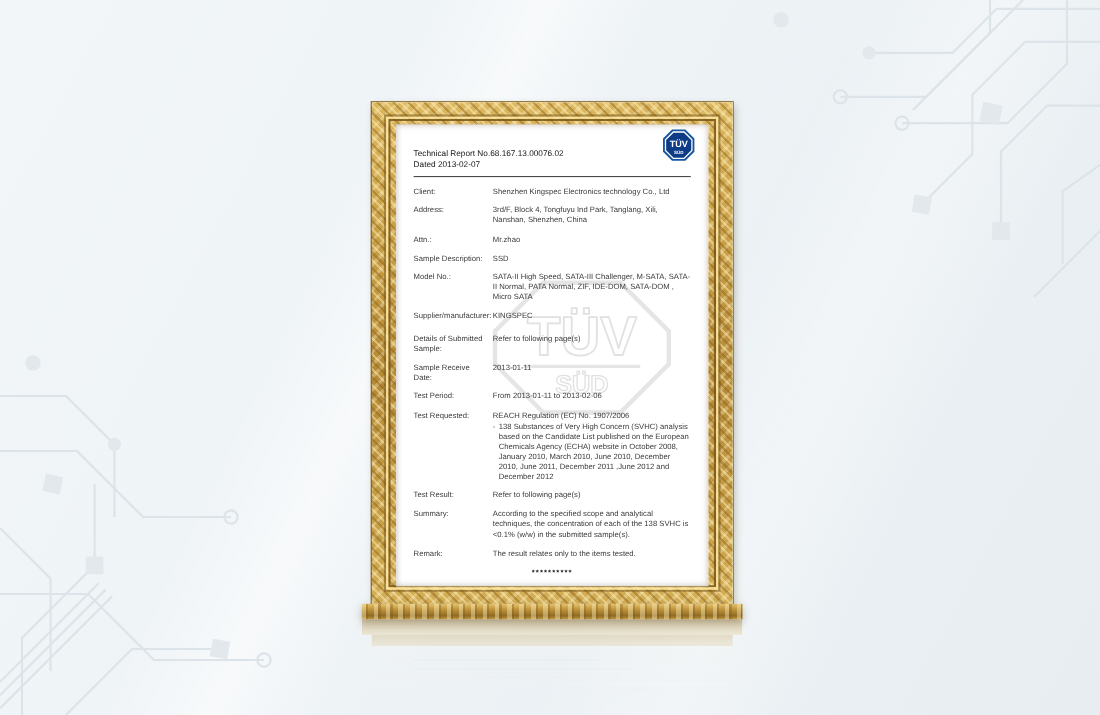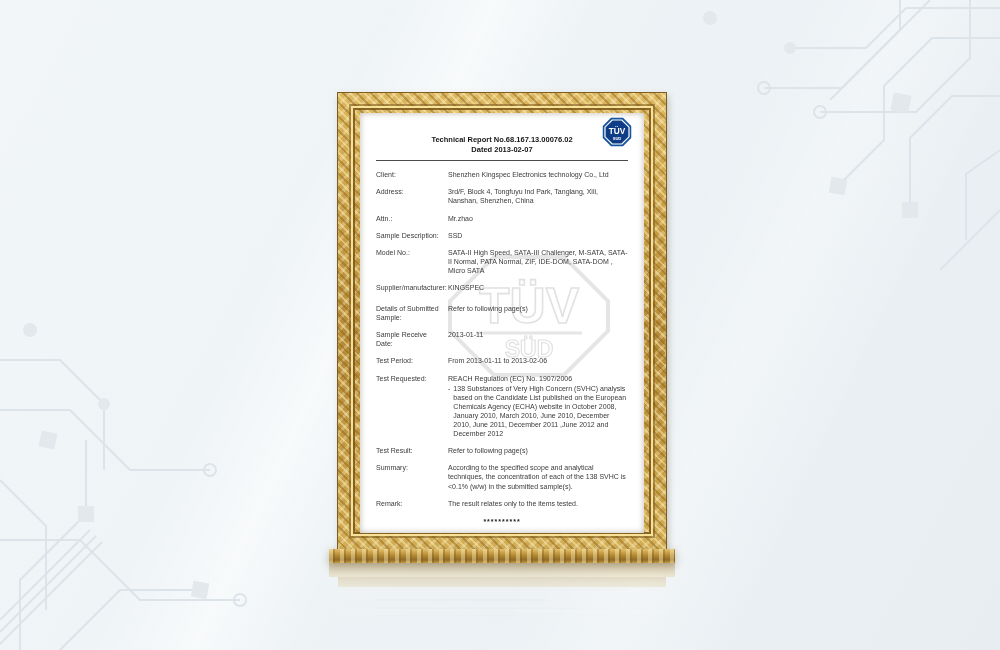--- a/index.html
+++ b/index.html
@@ -62,21 +62,21 @@
 
   
   .page {
     position:absolute; left:22px; top:20px; right:22px; bottom:16px;
     background:#fff; overflow:hidden;
     box-shadow: inset 0 0 6px rgba(70,50,15,.35);
   }
   .watermark { position:absolute; left:84px; top:138px; z-index:0; opacity:.85; }
   .page-content { position:relative; z-index:1; padding:22px 16px 0 16px; color:#3a3a3a; }
 
-  .doc-title { text-align:center; font-weight:bold; font-size:7.5px; line-height:1.35; color:#161616; }
+  .doc-title { text-align:left; font-weight:normal; font-size:7.5px; line-height:1.35; color:#161616; }
   .title-rule { border:0; border-top:1.4px solid #4a4a4a; margin:5px 0 9px 0; }
 
   .tuv-logo { position:absolute; right:12px; top:4px; z-index:2; }
 
   .row { display:flex; margin-bottom:8px; font-size:7px; line-height:1.3; }
   .row.gap { margin-top:12px; }
   .lbl { width:72px; flex:none; padding-right:4px; }
   .val { flex:1; }
   .detail { display:flex; gap:3px; margin-top:1px; }
   .detail .marker { flex:none; }

